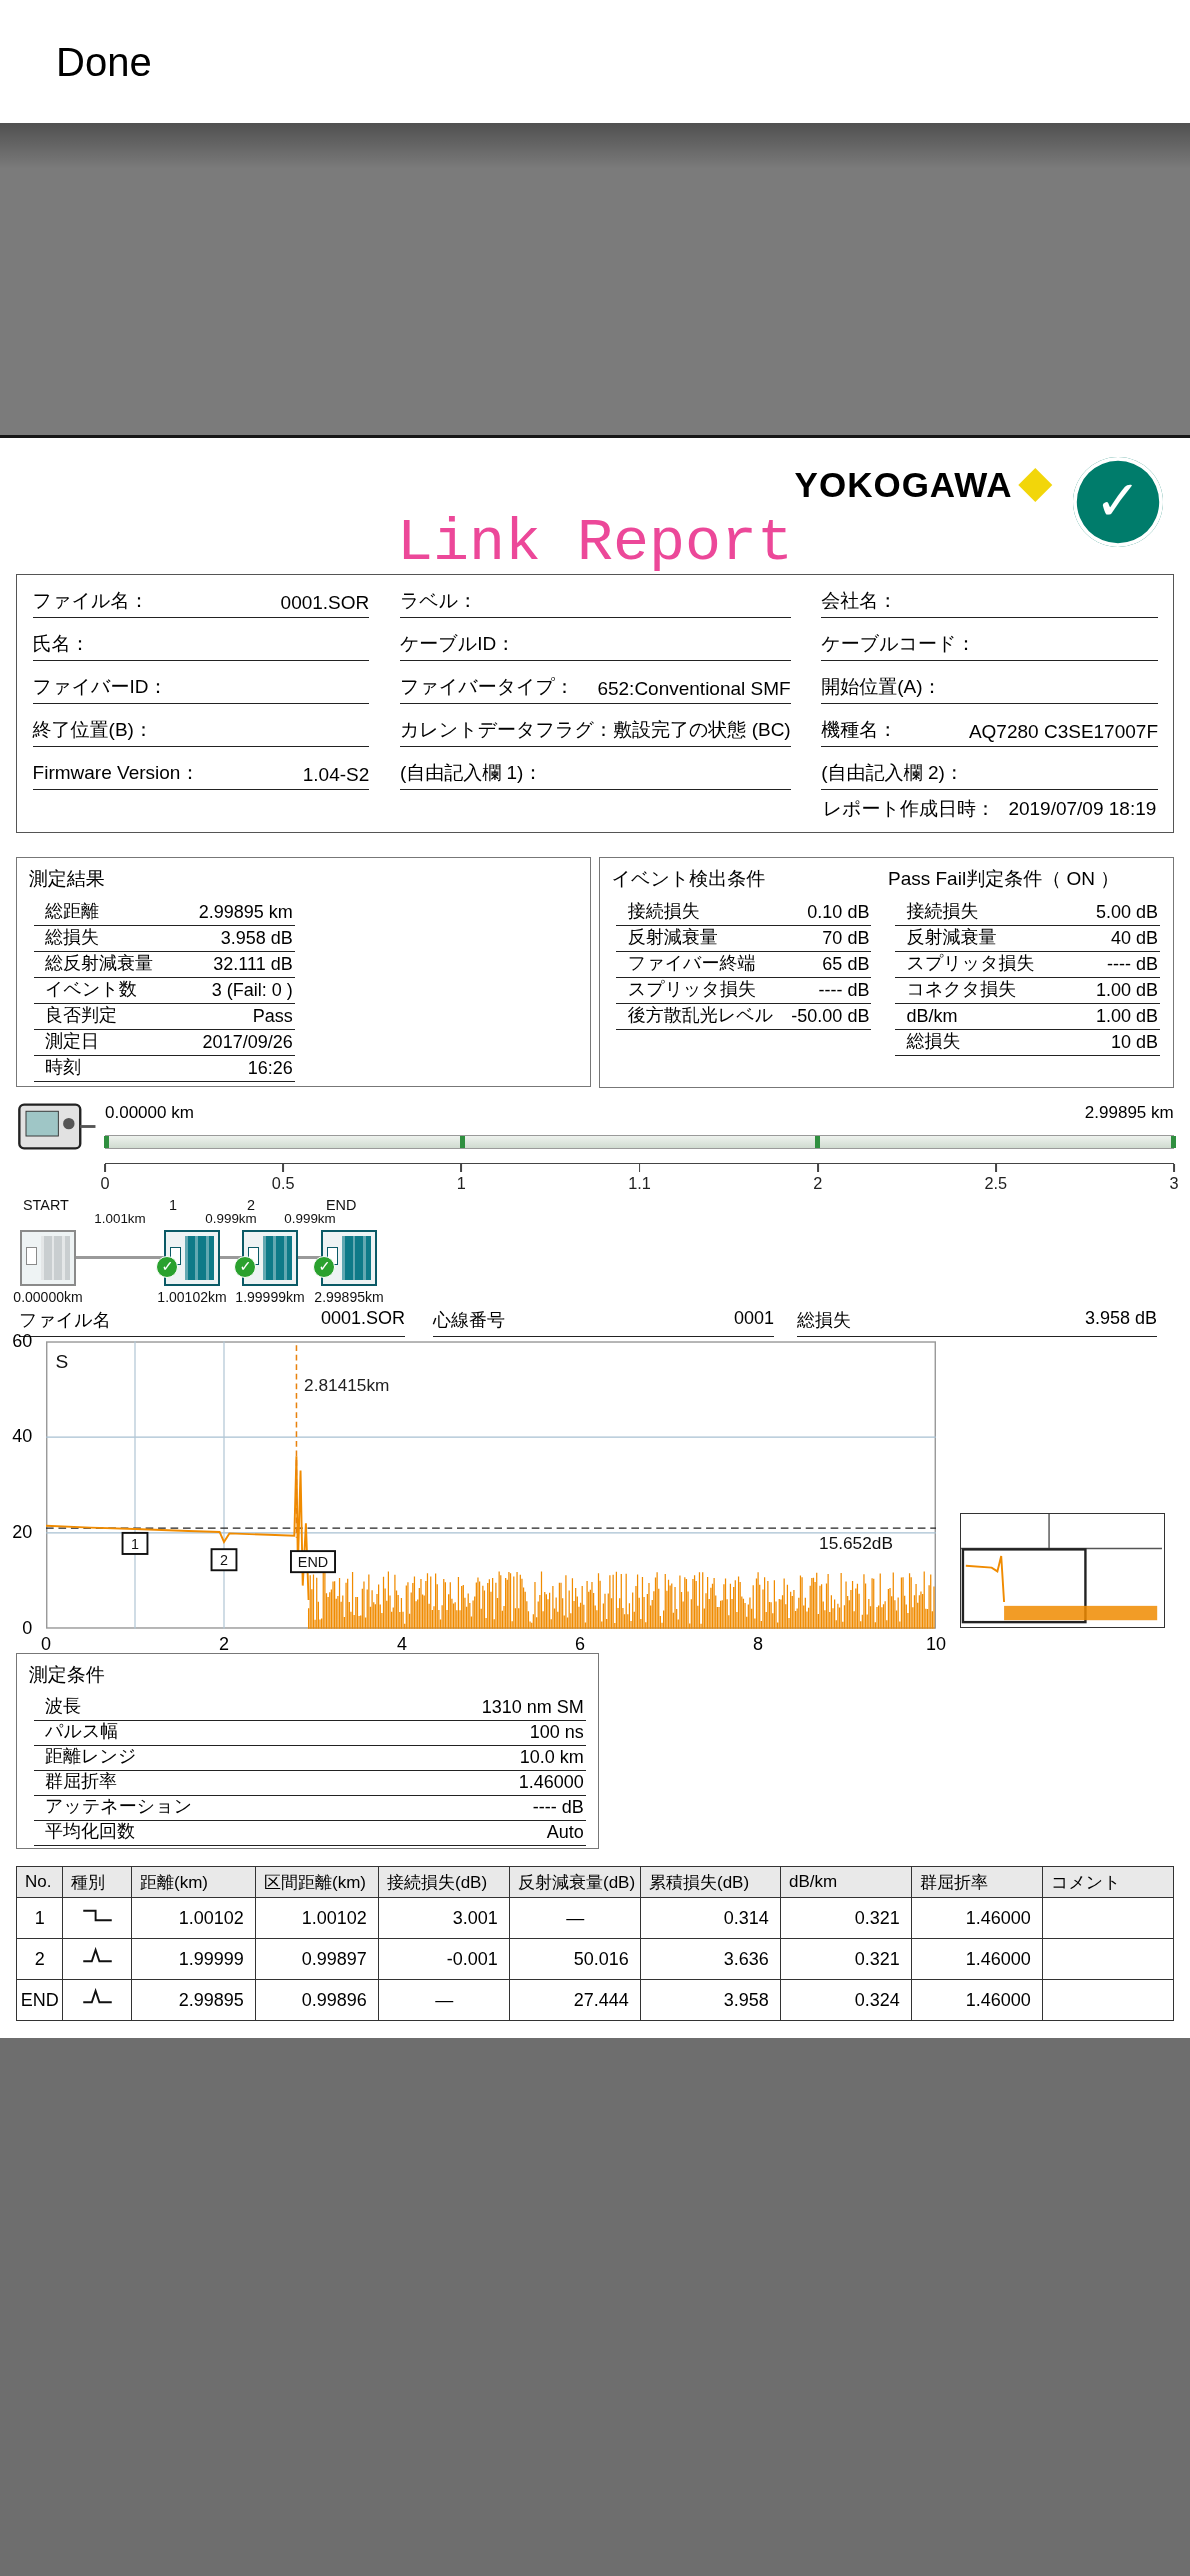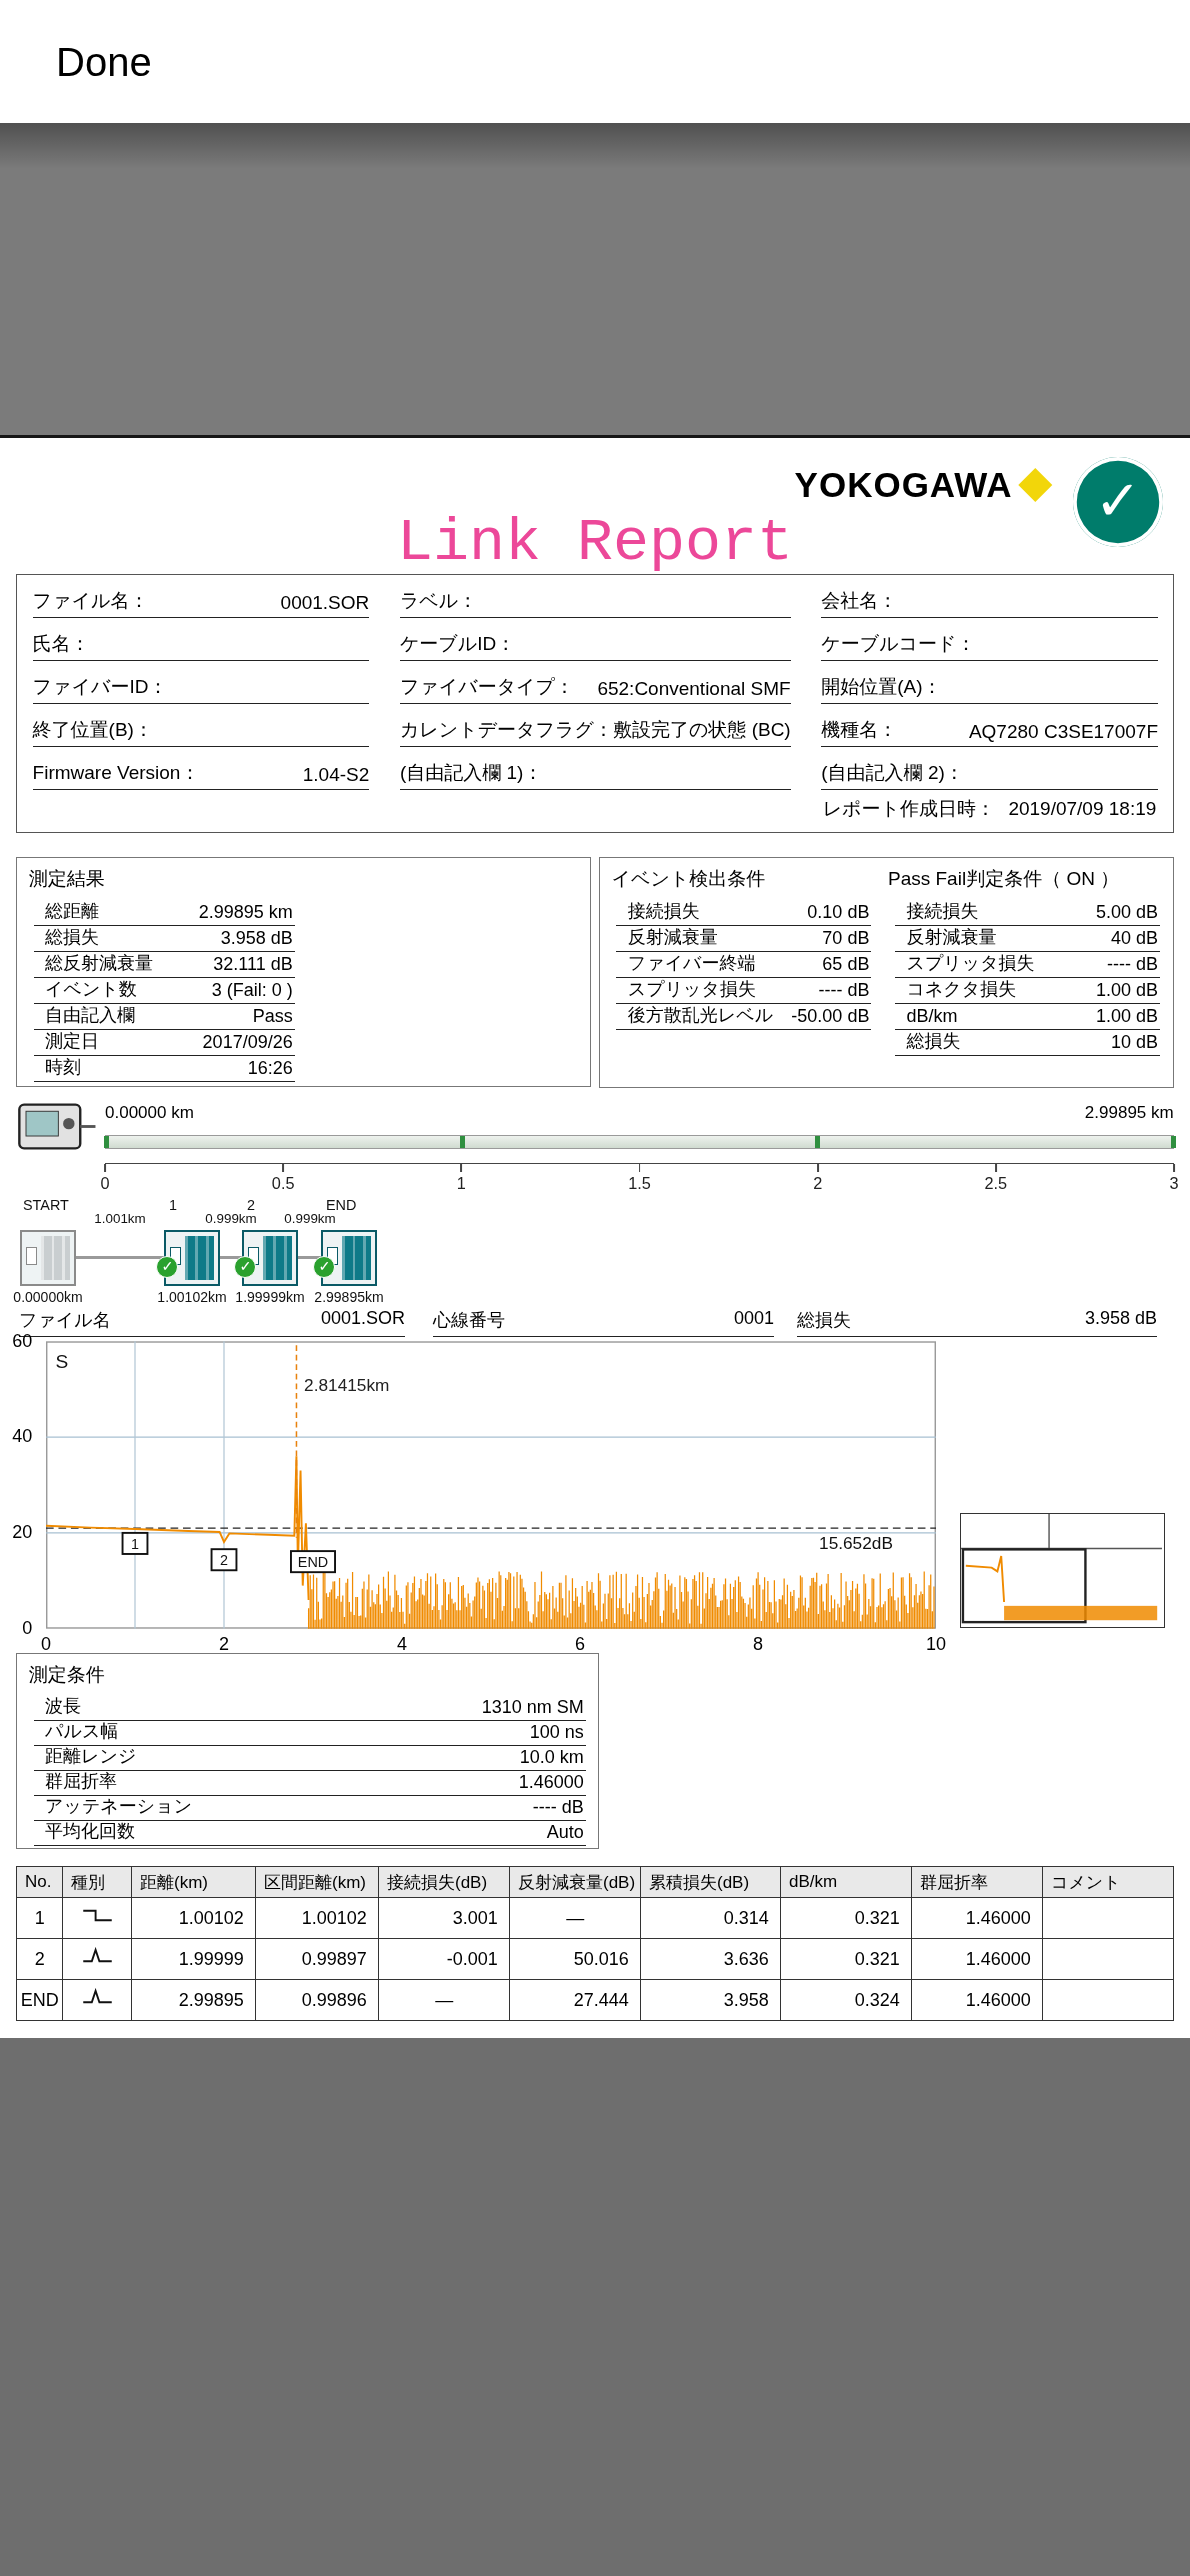--- a/index.html
+++ b/index.html
@@ -197,21 +197,21 @@
           </div>
         <div class="kvrow">
             <span class="kl">総反射減衰量</span>
             <span>32.111 dB</span>
           </div>
         <div class="kvrow">
             <span class="kl">イベント数</span>
             <span>3 (Fail: 0 )</span>
           </div>
         <div class="kvrow">
-            <span class="kl">自由記入欄</span>
+            <span class="kl">良否判定</span>
             <span>Pass</span>
           </div>
         <div class="kvrow">
             <span class="kl">測定日</span>
             <span>2017/09/26</span>
           </div>
         <div class="kvrow">
             <span class="kl">時刻</span>
             <span>16:26</span>
           </div>
@@ -288,21 +288,21 @@
         <div class="btick" style="left: calc(99.965% - 1.9px);"></div>
       </div>
     <div id="route-scale">
         <div class="stick" style="left: 0%;"></div>
         <span class="slabel" style="left: 0%;">0</span>
         <div class="stick" style="left: 16.6667%;"></div>
         <span class="slabel" style="left: 16.6667%;">0.5</span>
         <div class="stick" style="left: 33.3333%;"></div>
         <span class="slabel" style="left: 33.3333%;">1</span>
         <div class="stick" style="left: 50%;"></div>
-        <span class="slabel" style="left: 50%;">1.5</span>
+        <span class="slabel" style="left: 50%;">1.1</span>
         <div class="stick" style="left: 66.6667%;"></div>
         <span class="slabel" style="left: 66.6667%;">2</span>
         <div class="stick" style="left: 83.3333%;"></div>
         <span class="slabel" style="left: 83.3333%;">2.5</span>
         <div class="stick" style="left: 100%;"></div>
         <span class="slabel" style="left: 100%;">3</span>
       </div>
 
     <div id="events">
       <div class="evtag" style="left:23px">START</div>

